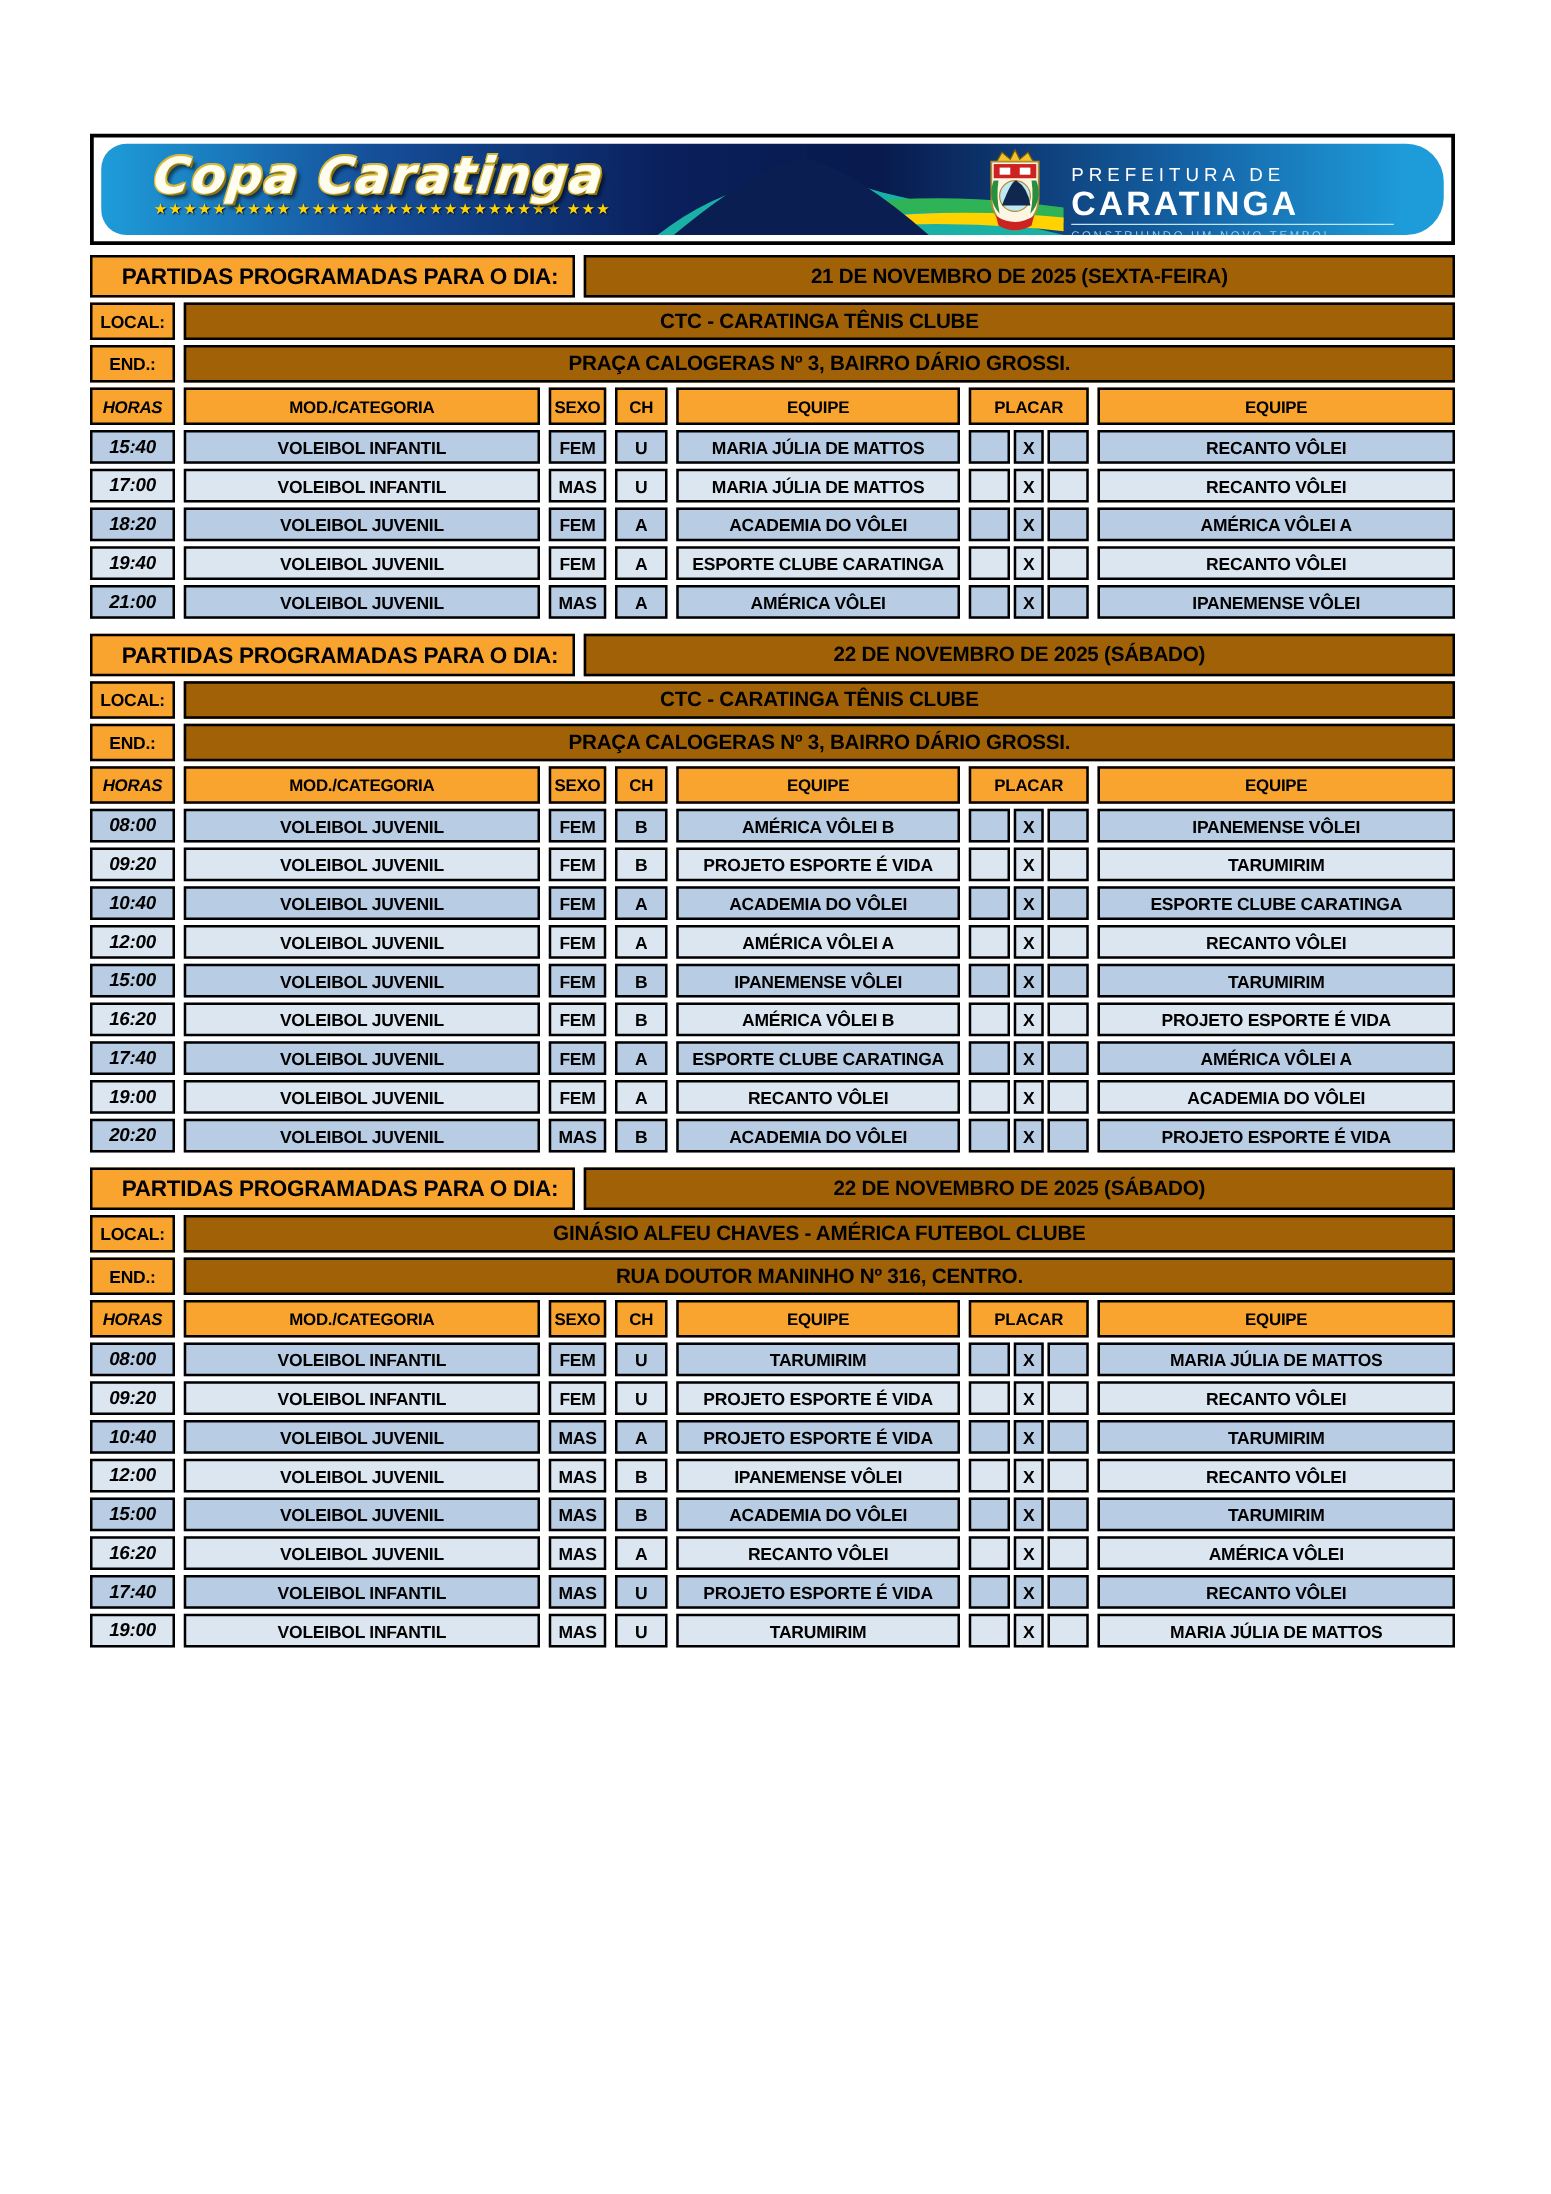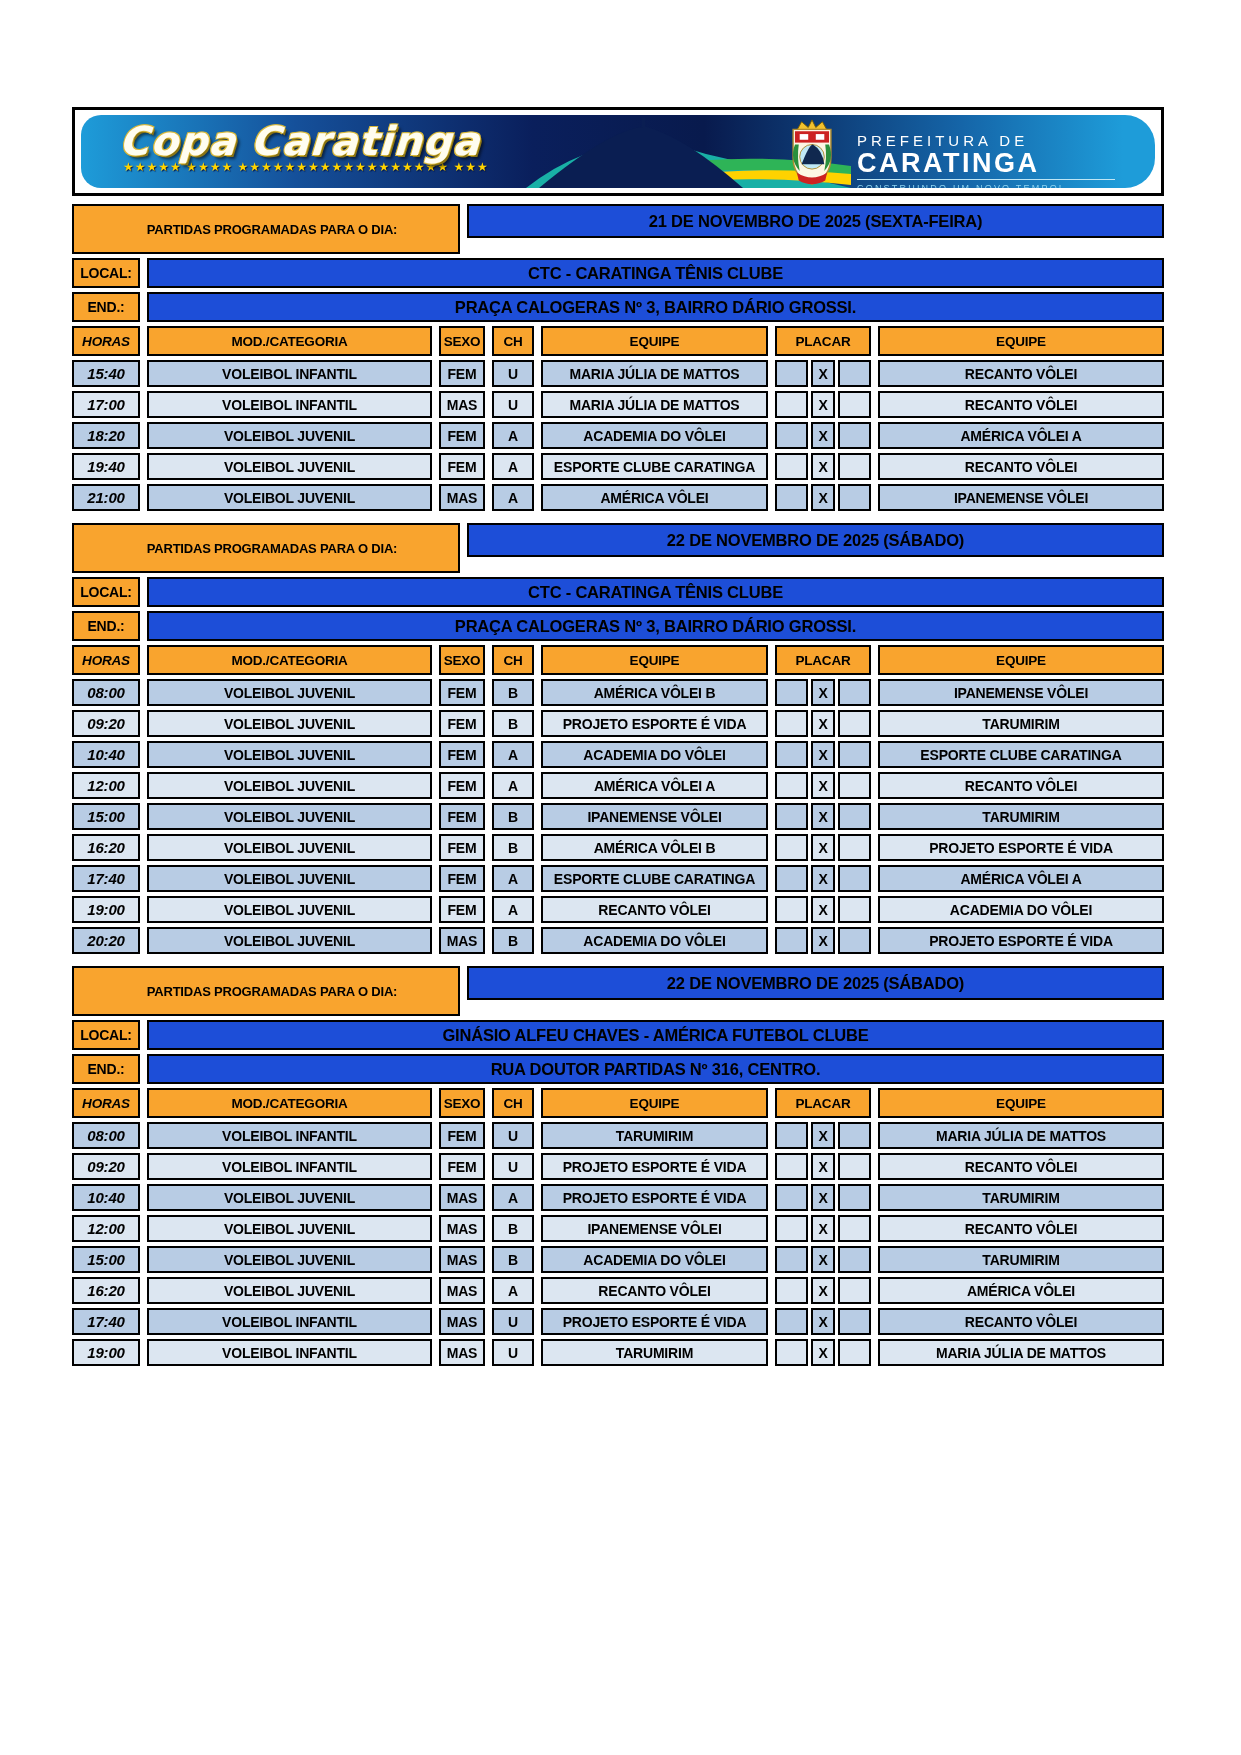--- a/index.html
+++ b/index.html
@@ -61,26 +61,26 @@
 
   
   .cellrow { display: flex; gap: 7px; margin-bottom: 4px; }
   .cell {
     border: 2px solid #000;
     display: flex; align-items: center; justify-content: center;
     font-weight: 700; color: #000; text-align: center;
     letter-spacing: -0.2px;
   }
   .orange { background: #f9a42e; }
-  .tan    { background: #1d4ed8; }
+  .tan    { background: #a16207; }
   .bluedark  { background: #b8cce4; }
   .bluelight { background: #dce6f1; }
 
   .title-bar { height: 29px; font-size: 16.5px; }
-  .sched-label { width: 388px; height: 50px; font-size: 13px; padding-left: 12px; }
+  .sched-label { width: 388px; height: 34px; font-size: 18px; padding-left: 12px; }
   .sched-date  { flex: 1; height: 34px; font-size: 16.5px; }
   .loc-label { width: 68px; height: 30px; font-size: 14px; }
   .loc-value { flex: 1; height: 30px; font-size: 16.5px; }
 
   .col-time { width: 68px; font-style: italic; }
   .col-cat  { width: 285px; }
   .col-sexo { width: 46px; }
   .col-ch   { width: 42px; }
   .col-eq1  { width: 227px; }
   .col-placar { width: 96px; }
@@ -378,21 +378,21 @@
           <div class="cellrow sched-row">
             <div class="cell orange sched-label">PARTIDAS PROGRAMADAS PARA O DIA:</div>
             <div class="cell tan sched-date">22 DE NOVEMBRO DE 2025 (SÁBADO)</div>
           </div>
           <div class="cellrow loc-row">
             <div class="cell orange loc-label">LOCAL:</div>
             <div class="cell tan loc-value">GINÁSIO ALFEU CHAVES - AMÉRICA FUTEBOL CLUBE</div>
           </div>
           <div class="cellrow loc-row">
             <div class="cell orange loc-label">END.:</div>
-            <div class="cell tan loc-value">RUA DOUTOR PARTIDAS Nº 316, CENTRO.</div>
+            <div class="cell tan loc-value">RUA DOUTOR MANINHO Nº 316, CENTRO.</div>
           </div>
           <div class="cellrow head-row">
             <div class="cell orange col-time">HORAS</div>
             <div class="cell orange col-cat">MOD./CATEGORIA</div>
             <div class="cell orange col-sexo">SEXO</div>
             <div class="cell orange col-ch">CH</div>
             <div class="cell orange col-eq1">EQUIPE</div>
             <div class="cell orange col-placar">PLACAR</div>
             <div class="cell orange col-eq2">EQUIPE</div>
           </div>

